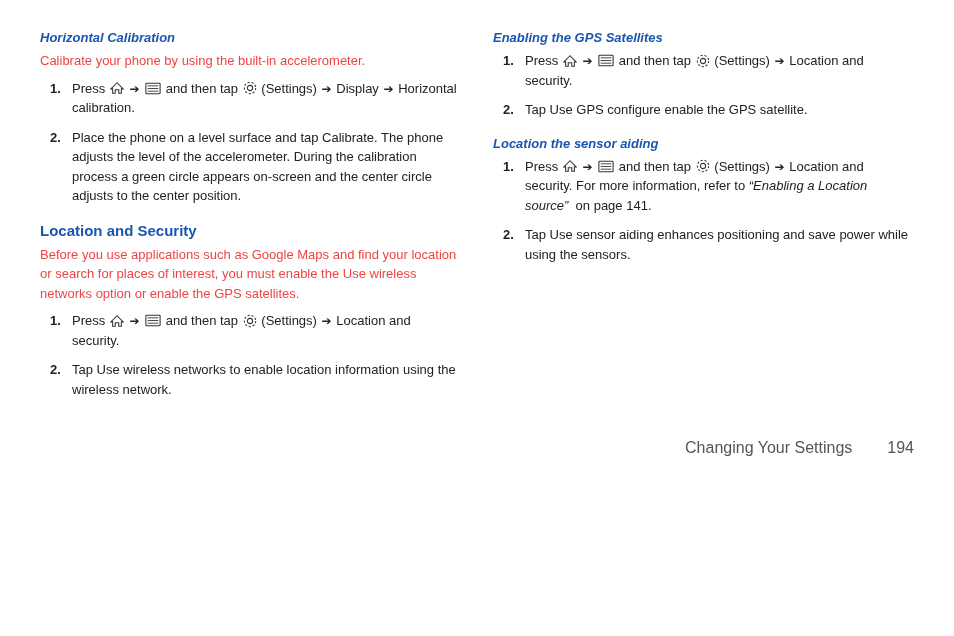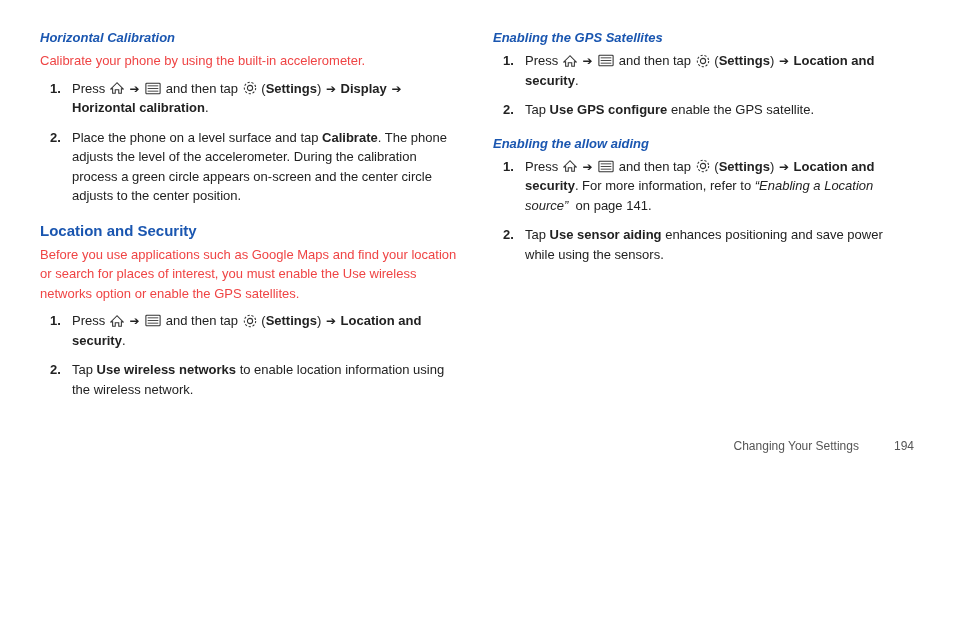--- a/index.html
+++ b/index.html
@@ -53,21 +53,21 @@
     .num {
       font-weight: bold;
       min-width: 14px;
       font-size: 13px;
     }
     .item-content {
       flex: 1;
       font-size: 13px;
       line-height: 1.5;
     }
-    .bold { font-weight: bold; }
+    .bold { font-weight: normal; }
     .italic { font-style: italic; }
     .icon-home {
       display: inline-block;
       width: 14px;
       height: 14px;
       vertical-align: middle;
       margin: 0 1px;
       position: relative;
       top: -1px;
     }
@@ -91,21 +91,21 @@
     }
     .arrow {
       display: inline-block;
       font-size: 12px;
       margin: 0 1px;
     }
     .page-footer {
       display: flex;
       justify-content: flex-end;
       margin-top: 30px;
-      font-size: 12px;
+      font-size: 16px;
       color: #555;
     }
     .footer-text {
       margin-right: 20px;
     }
     .footer-page {
       font-weight: normal;
       margin-left: 15px;
     }
   </style>
@@ -220,21 +220,21 @@
         <div class="numbered-item">
           <span class="num">2.</span>
           <span class="item-content">
             Tap <span class="bold">Use GPS configure</span> enable the GPS satellite.
           </span>
         </div>
       </div>
     </div>
 
     <div style="margin-top:16px;">
-      <div class="section-heading-italic">Enabling the allow aiding</div>
+      <div class="section-heading-italic">Location the sensor aiding</div>
       <div class="numbered-list">
         <div class="numbered-item">
           <span class="num">1.</span>
           <span class="item-content">
             Press 
             <svg class="icon-home" viewBox="0 0 16 16" xmlns="http://www.w3.org/2000/svg">
                 <polygon points="8,2 1,9 3,9 3,14 6,14 6,10 10,10 10,14 13,14 13,9 15,9" fill="none" stroke="#333" stroke-width="1.2"></polygon>
               </svg>
             <span class="arrow">➔</span>
             <svg class="icon-menu" viewBox="0 0 18 14" xmlns="http://www.w3.org/2000/svg">

